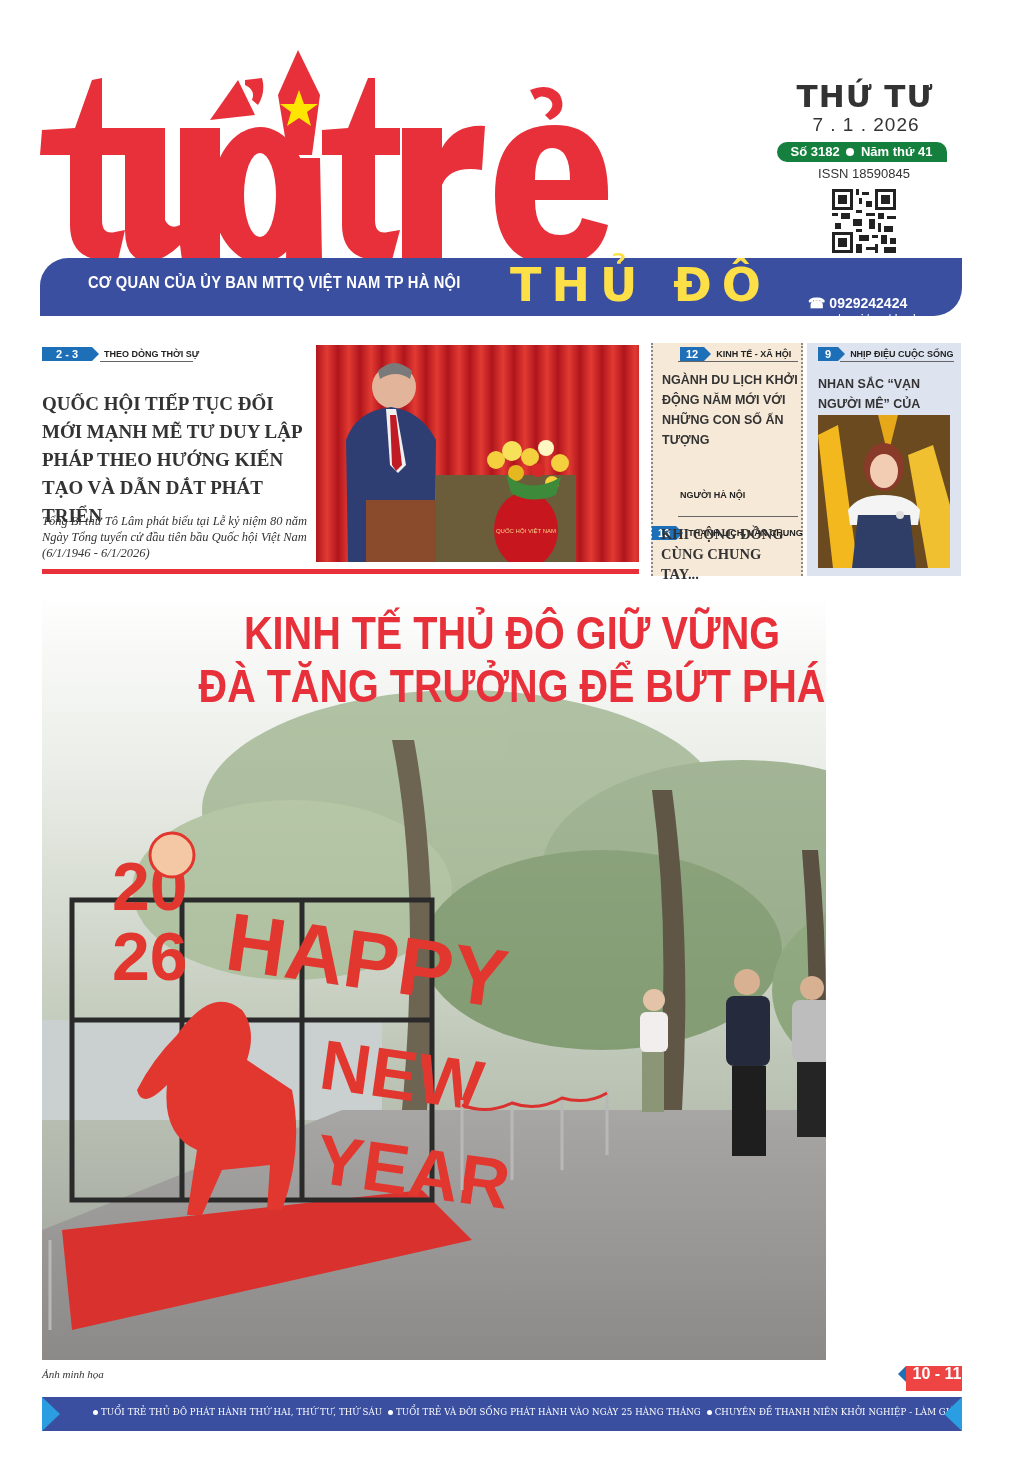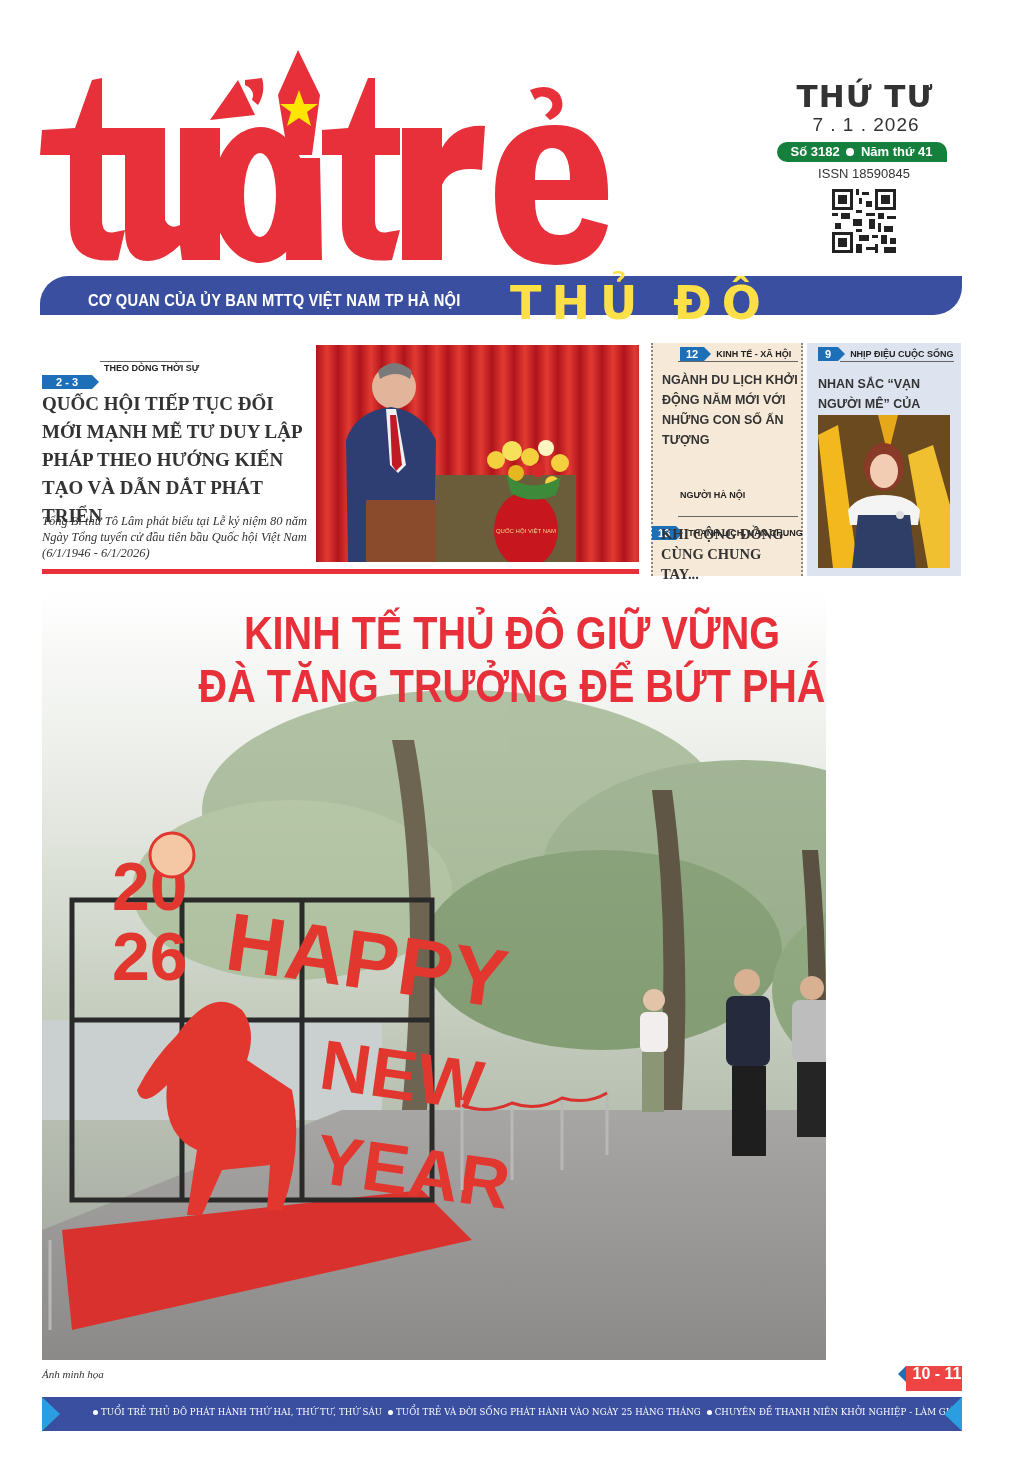--- a/index.html
+++ b/index.html
@@ -12,21 +12,21 @@
 
   .dateblock { position: absolute; left: 760px; top: 80px; width: 200px; text-align: center; }
   .weekday { font-family: "DejaVu Sans", sans-serif; font-size: 31px; font-weight: bold; color: #333; letter-spacing: 1px; line-height: 32px; margin-left: 10px; }
   .date { font-family: "Liberation Sans Narrow", "Liberation Sans", sans-serif; font-size: 19px; color: #333; margin-top: 2px; margin-left: 12px; letter-spacing: 1px; }
   .issue { display: inline-block; margin-top: 6px; margin-left: 3px; width: 170px; height: 20px; background: #15803d; border-radius: 10px 10px 0 10px; color: #fff; font-size: 13px; font-weight: bold; line-height: 20px; text-align: center; }
   .issue .dot { display: inline-block; width: 8px; height: 8px; border-radius: 50%; background: #fff; margin: 0 3px 1px 3px; vertical-align: middle; }
   .issn { font-size: 13px; color: #333; margin-top: 4px; margin-left: 8px; }
   .qr { width: 64px; height: 64px; margin: 8px auto 0 auto; position: relative; left: 4px; }
 
   
-  .band { position: absolute; left: 40px; top: 276px; width: 922px; height: 39px; background: #3a4fa0; border-radius: 28px 0 28px 0; }
+  .band { position: absolute; left: 40px; top: 258px; width: 922px; height: 58px; background: #3a4fa0; border-radius: 28px 0 28px 0; }
   .band-org { position: absolute; left: 48px; top: 16px; font-size: 16px; font-weight: bold; color: #fff; font-family: "Liberation Sans Narrow", "Liberation Sans", sans-serif; letter-spacing: 0.2px; transform: scaleX(0.92); transform-origin: left; white-space: nowrap; }
   .band-title { position: absolute; left: 470px; top: 2px; font-size: 46px; font-weight: bold; color: #fde047; font-family: "DejaVu Sans", sans-serif; letter-spacing: 10px; line-height: 50px; }
   .band-contact { position: absolute; left: 768px; top: 8px; color: #fff; margin-top: 29px; }
   .band-phone { font-size: 14px; font-weight: bold; }
   .band-web { font-size: 12px; font-family: "Liberation Mono", monospace; margin-top: 2px; }
 
   
   .sec-tag { position: absolute; display: flex; align-items: center; }
   .sec-num { background: #1d6fb8; color: #fff; font-size: 11px; font-weight: bold; height: 14px; line-height: 14px; padding: 0 6px; position: relative; }
   .sec-num::after { content: ""; position: absolute; right: -7px; top: 0; border-top: 7px solid transparent; border-bottom: 7px solid transparent; border-left: 7px solid #1d6fb8; }
@@ -149,21 +149,21 @@
   <div class="band-contact">
     <div class="band-phone">
       <span>☎</span>
       <span>0929242424</span>
     </div>
     <div class="band-web">www.tuoitrethudo.vn</div>
   </div>
 </div>
 
 <div class="sec-tag" style="left:42px; top:347px;">
-  <span class="sec-num" style="padding:0 14px;margin-top:28px;">2 - 3</span>
+  <span class="sec-num" style="padding:0 14px;">2 - 3</span>
   <span class="sec-label">THEO DÒNG THỜI SỰ</span>
 </div>
 <div class="sec-line" style="left:100px; top:361px; width:93px;"></div>
 
 <div class="lead-headline">QUỐC HỘI TIẾP TỤC ĐỔI MỚI MẠNH MẼ TƯ DUY LẬP PHÁP THEO HƯỚNG KIẾN TẠO VÀ DẪN DẮT PHÁT TRIỂN</div>
 <div class="lead-caption">Tổng Bí thư Tô Lâm phát biểu tại Lễ kỷ niệm 80 năm Ngày Tổng tuyển cử đầu tiên bầu Quốc hội Việt Nam (6/1/1946 - 6/1/2026)</div>
 
 <div class="lead-photo">
   <svg viewBox="0 0 323 217" width="323" height="217" preserveAspectRatio="none">
     <defs>

